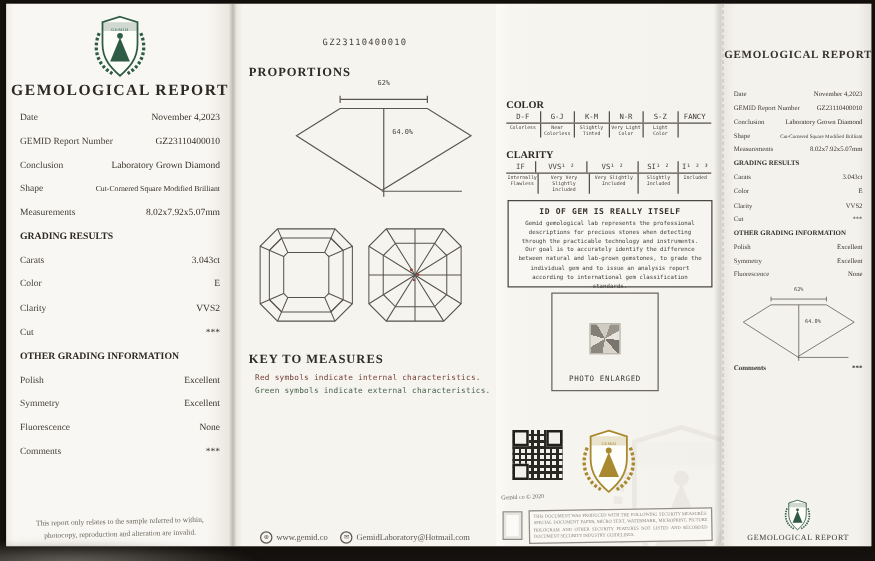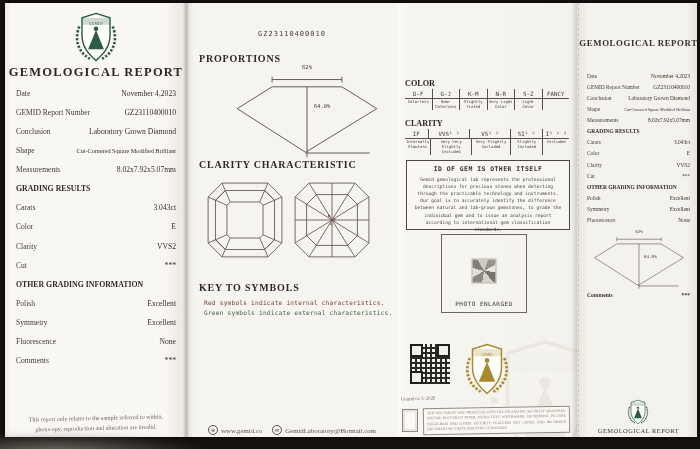--- a/index.html
+++ b/index.html
@@ -252,29 +252,28 @@
       <div class="h2" id="prop-h">PROPORTIONS</div>
 
       <div class="profile-wrap">
         <svg viewBox="0 0 220 132">
             <use href="#sym-profile"></use>
           </svg>
         <span class="diag-label lbl-table">62%</span>
         <span class="diag-label lbl-depth">64.0%</span>
       </div>
 
-      <div class="h2" id="cc-h">CLARITY CHARACTERISTIC</div>
       <svg class="plot" id="plot-crown" viewBox="0 0 100 100">
           <use href="#sym-crown"></use>
         </svg>
       <svg class="plot" id="plot-pav" viewBox="0 0 100 100">
           <use href="#sym-pav"></use>
         </svg>
 
-      <div class="h2" id="keys-h">KEY TO SYMBOLS</div>
+      <div class="h2" id="keys-h">KEY TO MEASURES</div>
       <div class="keyline" id="key1">Red symbols indicate internal characteristics.</div>
       <div class="keyline" id="key2">Green symbols indicate external characteristics.</div>
 
       <div class="p2-footer">
         <span class="f-item">
           <span class="cicon">⊕</span>
           <span>www.gemid.co</span>
         </span>
         <span class="f-item">
           <span class="cicon">✉</span>
@@ -320,21 +319,21 @@
         <div class="d-row" id="clar-desc">
           <span class="d-cell">Internally Flawless</span>
           <span class="d-cell">Very Very Slightly Included</span>
           <span class="d-cell">Very Slightly Included</span>
           <span class="d-cell">Slightly Included</span>
           <span class="d-cell">Included</span>
         </div>
       </div>
 
       <div class="statement">
-        <div class="st-title">ID OF GEM IS OTHER ITSELF</div>
+        <div class="st-title">ID OF GEM IS REALLY ITSELF</div>
         <div class="st-body">Gemid gemological lab represents the professional descriptions for precious stones when detecting through the practicable technology and instruments. Our goal is to accurately identify the difference between natural and lab-grown gemstones, to grade the individual gem and to issue an analysis report according to international gem classification standards.</div>
       </div>
 
       <div class="photo-box">
         <div class="photo"></div>
         <div class="photo-label">PHOTO ENLARGED</div>
       </div>
 
       <div class="qr">
         <span class="finder f1"></span>

